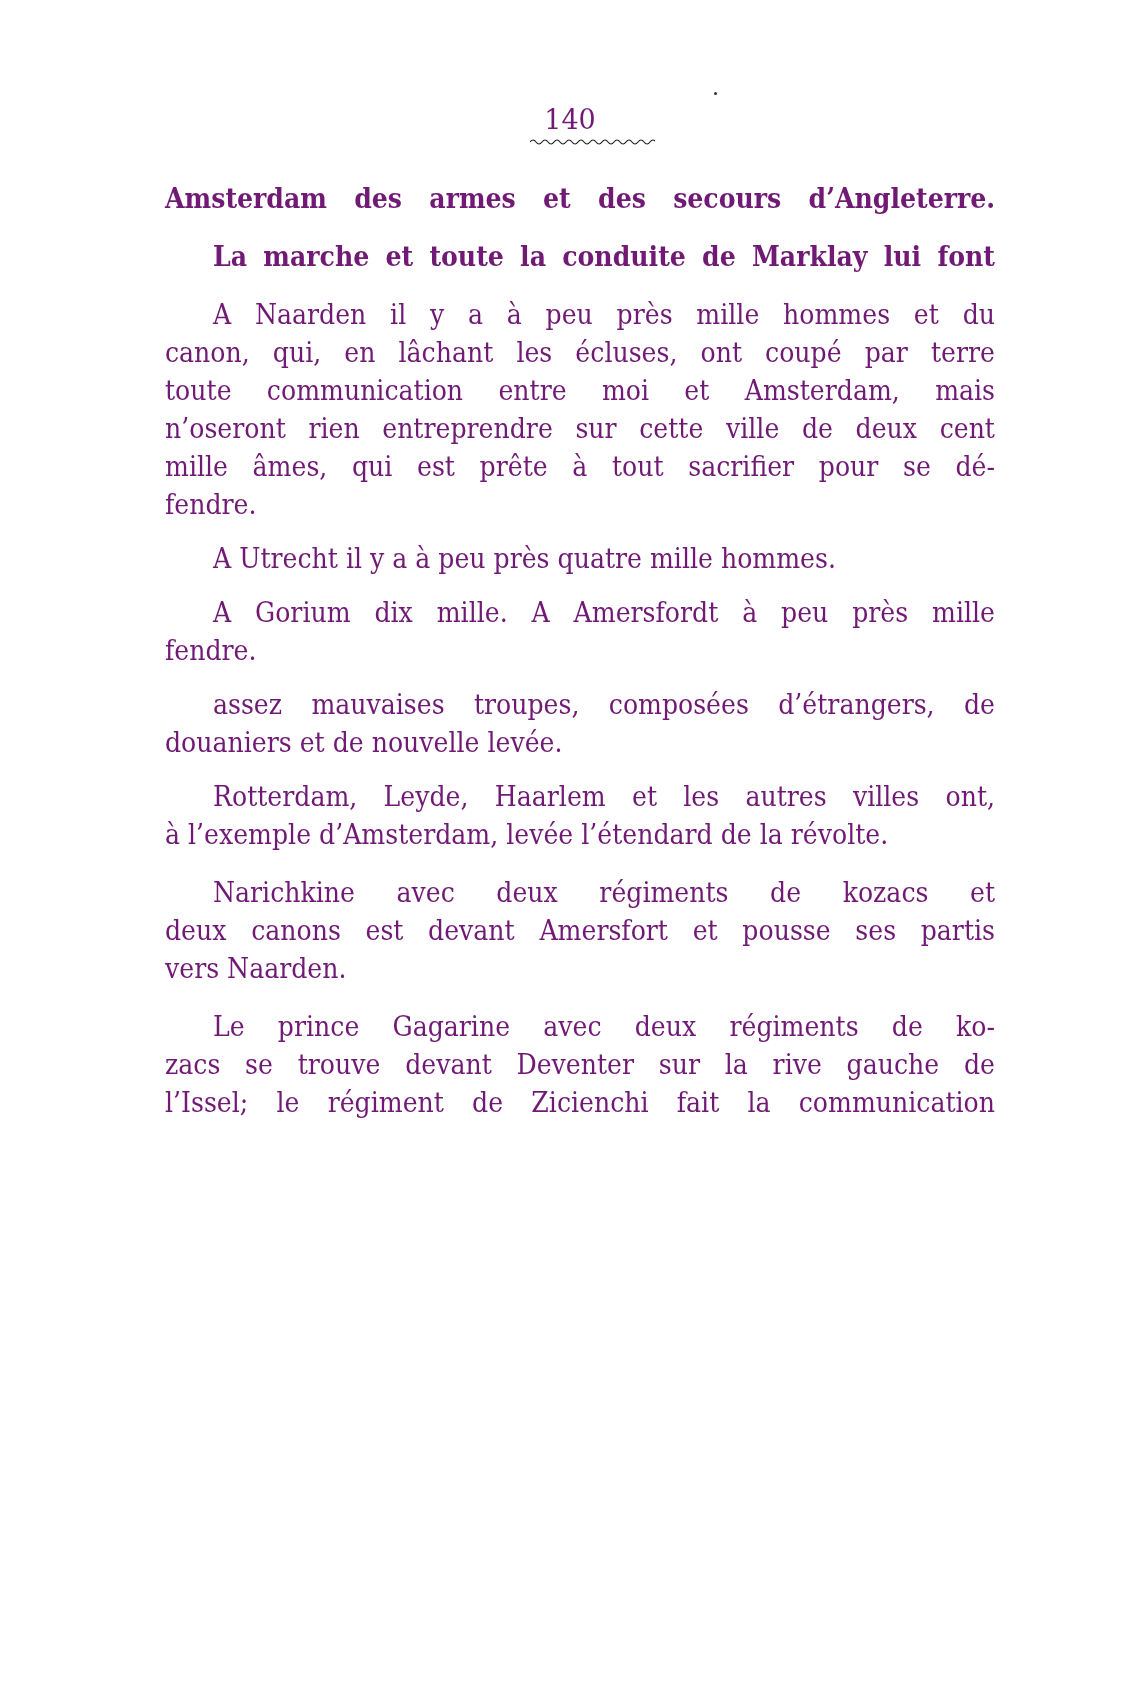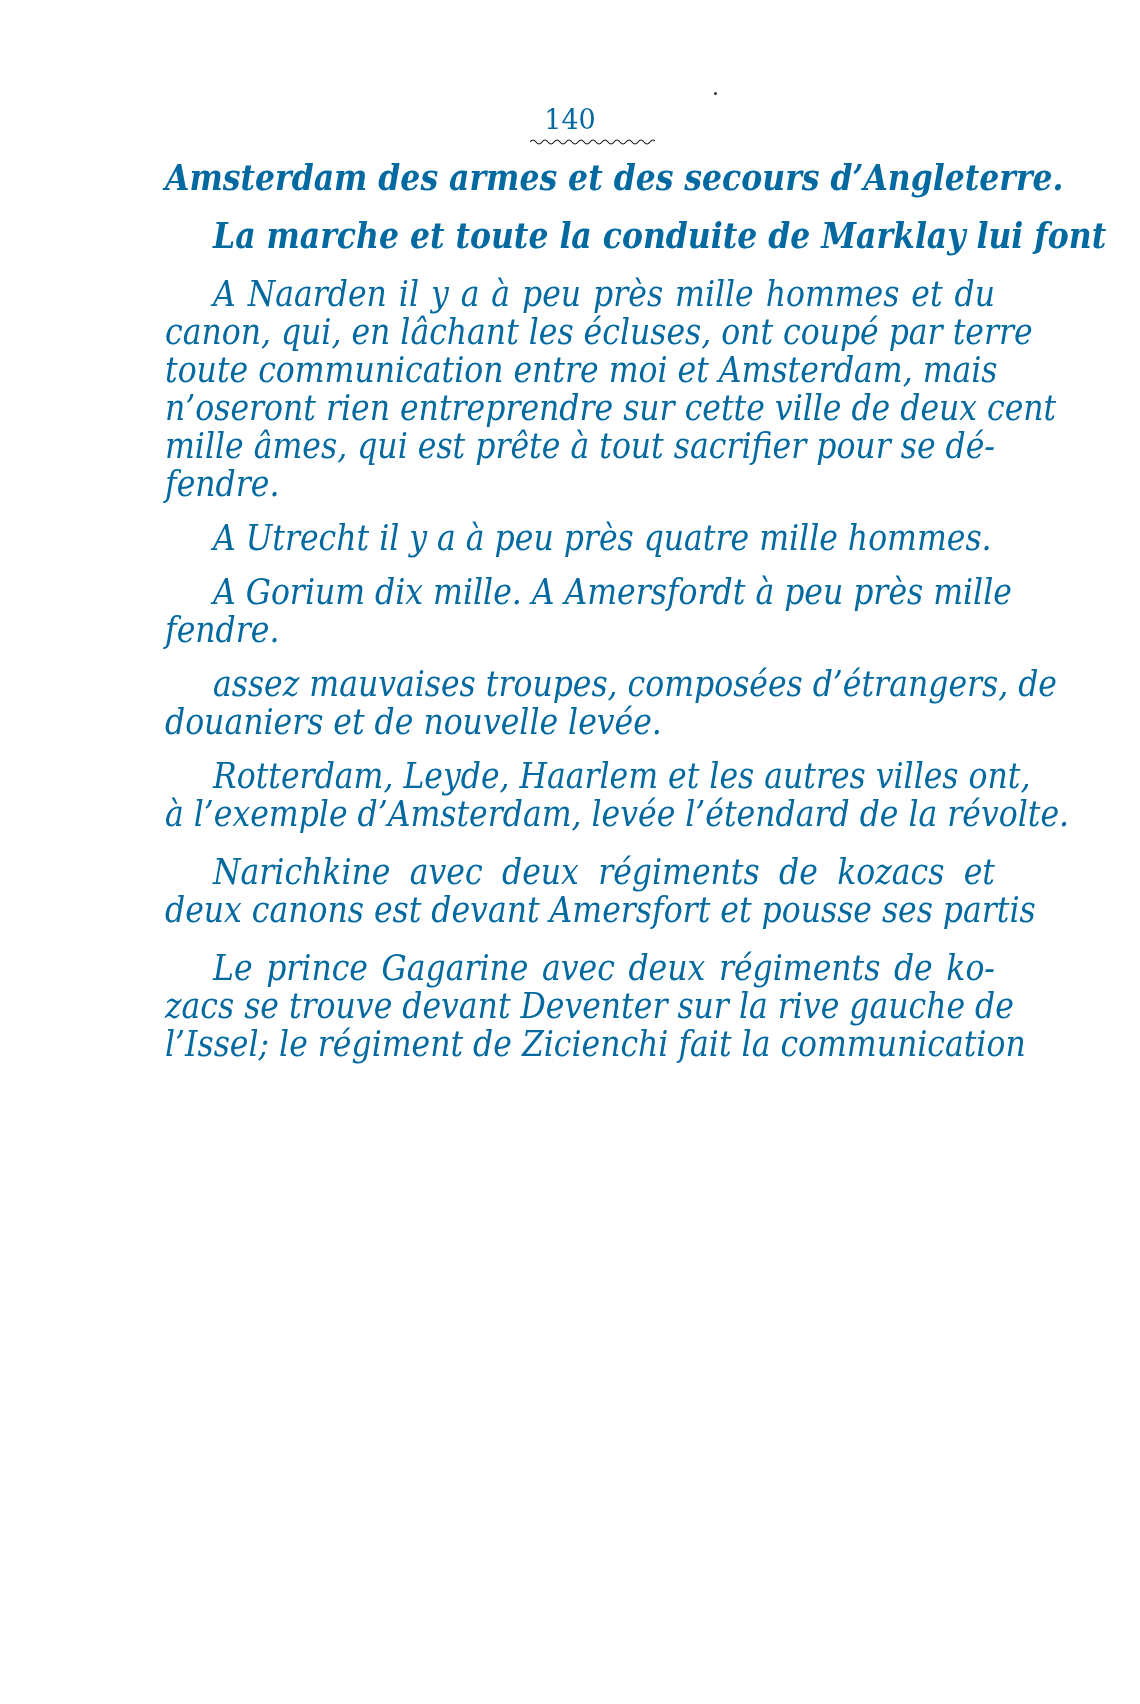--- a/index.html
+++ b/index.html
@@ -1,34 +1,33 @@
 <!DOCTYPE html>
 <html><head>
 <meta charset="utf-8">
 <style>
   html, body { margin: 0; padding: 0; background: #ffffff; }
   body { width: 1140px; height: 1704px; position: relative; overflow: hidden; }
   .page {
     position: absolute; left: 0; top: 0; width: 1140px; height: 1704px;
-    background: #ffffff; color: #0369a1;
+    background: #ffffff; color: #701a75;
     font-family: "DejaVu Serif", "Liberation Serif", serif;
   }
   .page-number {
     position: absolute; left: 0; width: 1140px; top: 104px;
     text-align: center; font-size: 27px; letter-spacing: 0px;
   }
   .page-number-rule {
     position: absolute; left: 530px; top: 138px; width: 125px; height: 8px;
   }
   .stray-dot { position: absolute; width: 3px; height: 3px; background: #333; border-radius: 50%; }
   .body-text {
-    position: absolute; left: 165px; top: 159px; width: 830px;
-    font-size: 35px; line-height: 38px; text-align: justify;
+    position: absolute; left: 165px; top: 180px; width: 830px;
+    font-size: 28px; line-height: 38px; text-align: justify;
     font-stretch: condensed;
-    font-style: italic;
   }
   .para { margin: 0 0 12px 0; text-indent: 48px; }
   .para.noindent { text-indent: 0; }
   .line { display: block; text-align: justify; text-align-last: justify; white-space: nowrap; overflow: visible; }
   .line.last { text-align-last: left; }
   .para .line:first-child { padding-left: 48px; }
   .para.noindent .line:first-child { padding-left: 0; }
   .para { text-indent: 0; }
   .bold { font-weight: bold; }
 </style>
@@ -68,20 +67,21 @@
         <span class="line">assez mauvaises troupes, composées d’étrangers, de</span>
         <span class="line last">douaniers et de nouvelle levée.</span>
       </div>
       <div class="para" style="margin-top: 16px; margin-bottom: 0px;">
         <span class="line">Rotterdam, Leyde, Haarlem et les autres villes ont,</span>
         <span class="line last">à l’exemple d’Amsterdam, levée l’étendard de la révolte.</span>
       </div>
       <div class="para" style="margin-top: 20px; margin-bottom: 0px;">
         <span class="line">Narichkine avec deux régiments de kozacs et</span>
         <span class="line">deux canons est devant Amersfort et pousse ses partis</span>
+        <span class="line last">vers Naarden.</span>
       </div>
       <div class="para" style="margin-top: 20px; margin-bottom: 0px;">
         <span class="line">Le prince Gagarine avec deux régiments de ko-</span>
         <span class="line">zacs se trouve devant Deventer sur la rive gauche de</span>
         <span class="line">l’Issel; le régiment de Zicienchi fait la communication</span>
       </div>
     </div>
 </div>
 
 </body></html>

